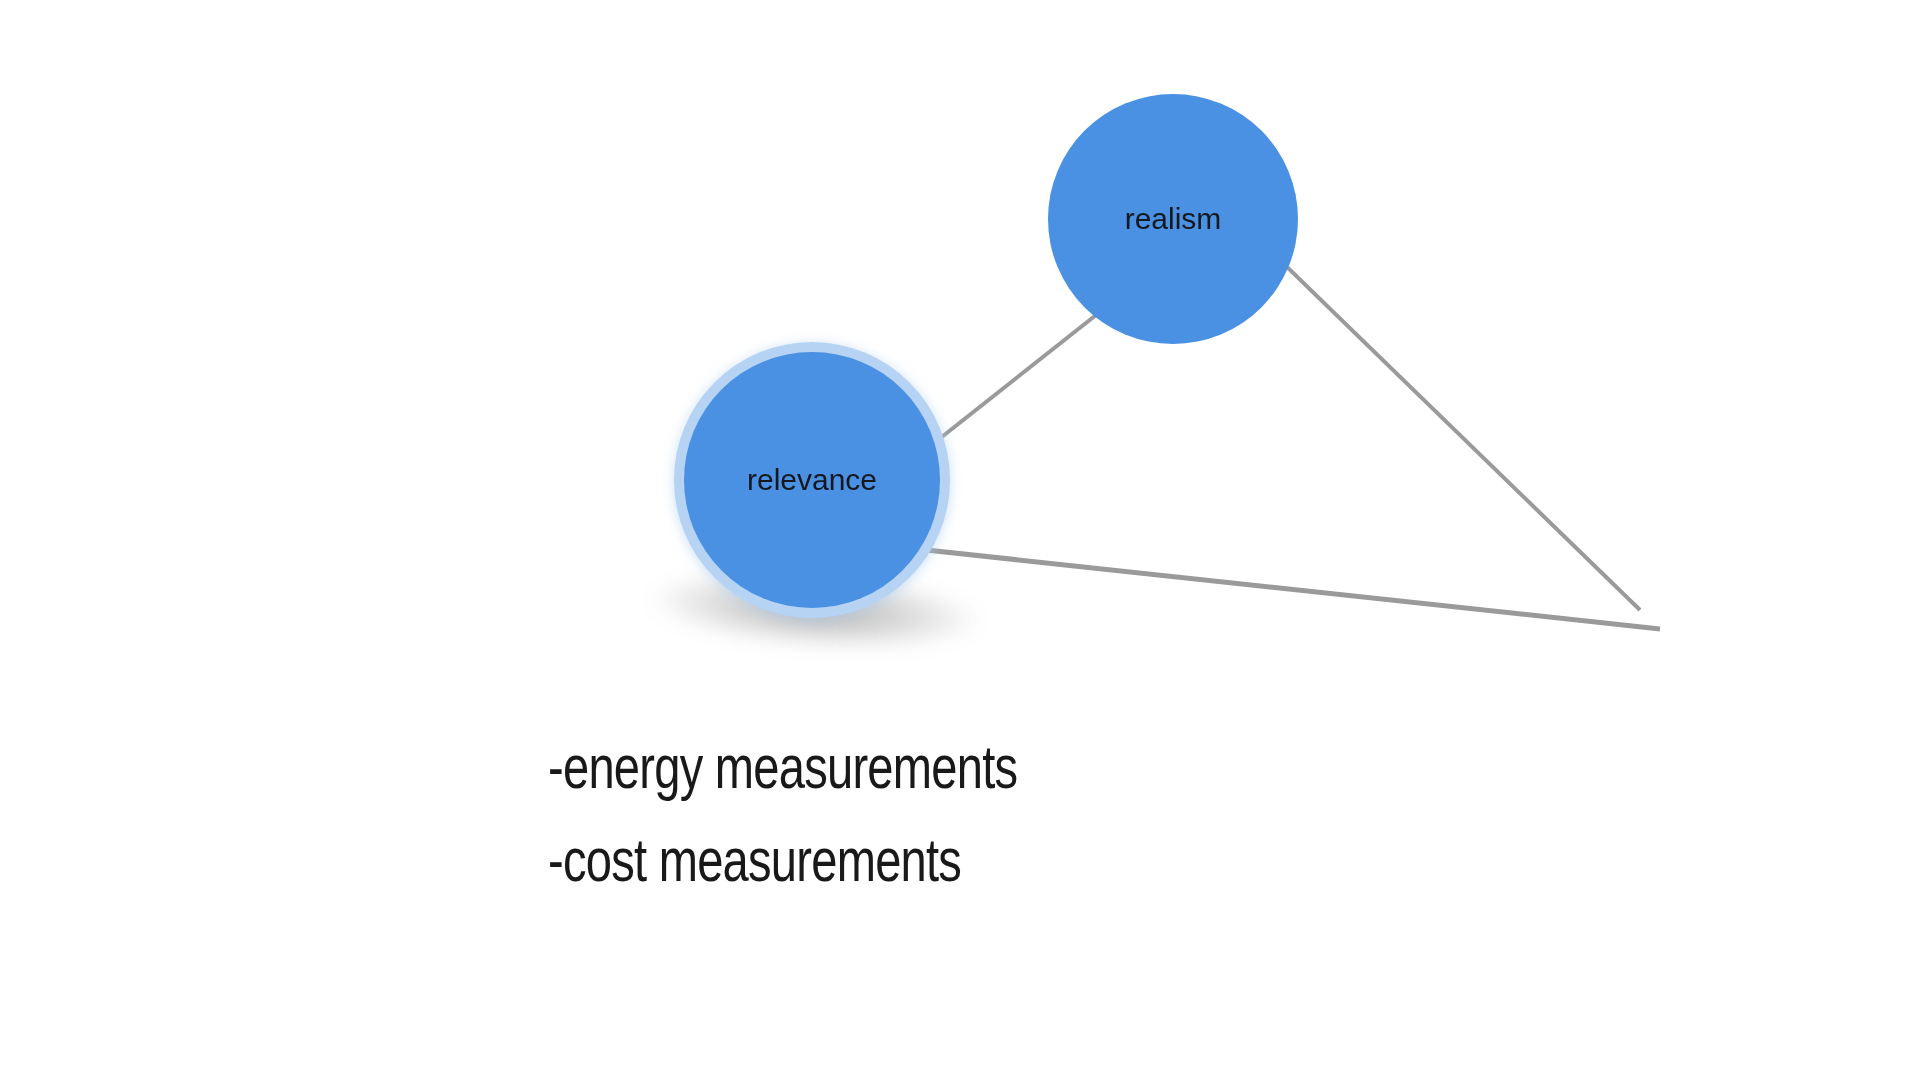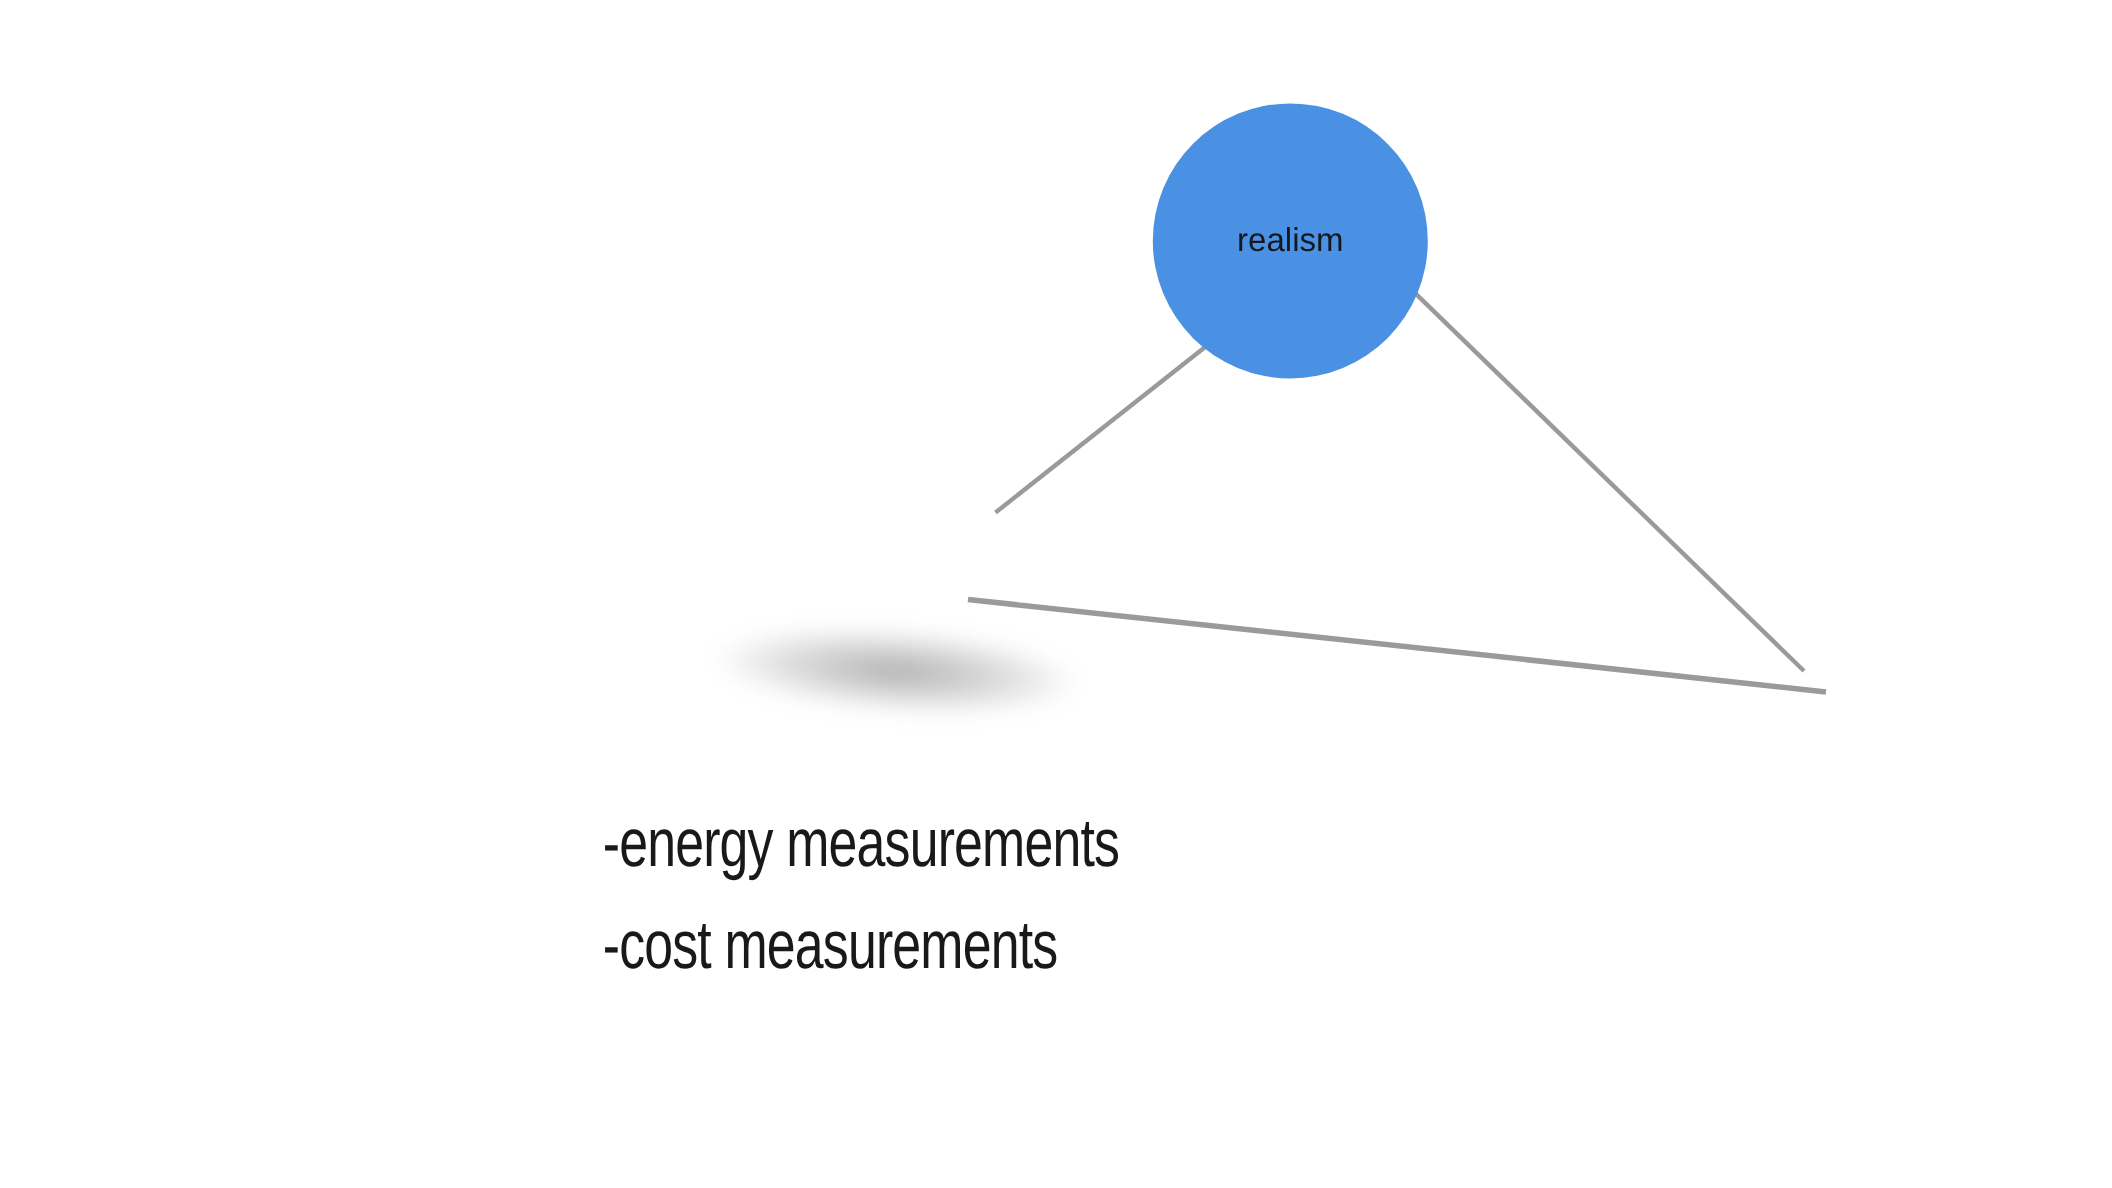--- a/index.html
+++ b/index.html
@@ -93,20 +93,23 @@
     <line x1="1250" y1="211" x2="1640" y2="590" stroke="#9a9a9a" stroke-width="4"></line>
     <line x1="880" y1="525" x2="1660" y2="609" stroke="#9a9a9a" stroke-width="5"></line>
   </svg>
 
   <div class="ground-shadow"></div>
 
   <div class="node node-realism">
     <span>realism</span>
   </div>
 
+  <div class="node node-relevance">
+    <span>relevance</span>
+  </div>
 
 
   <div class="notes">
     <div>-energy measurements</div>
     <div>-cost measurements</div>
   </div>
 
 </div>
 
 </body></html>

